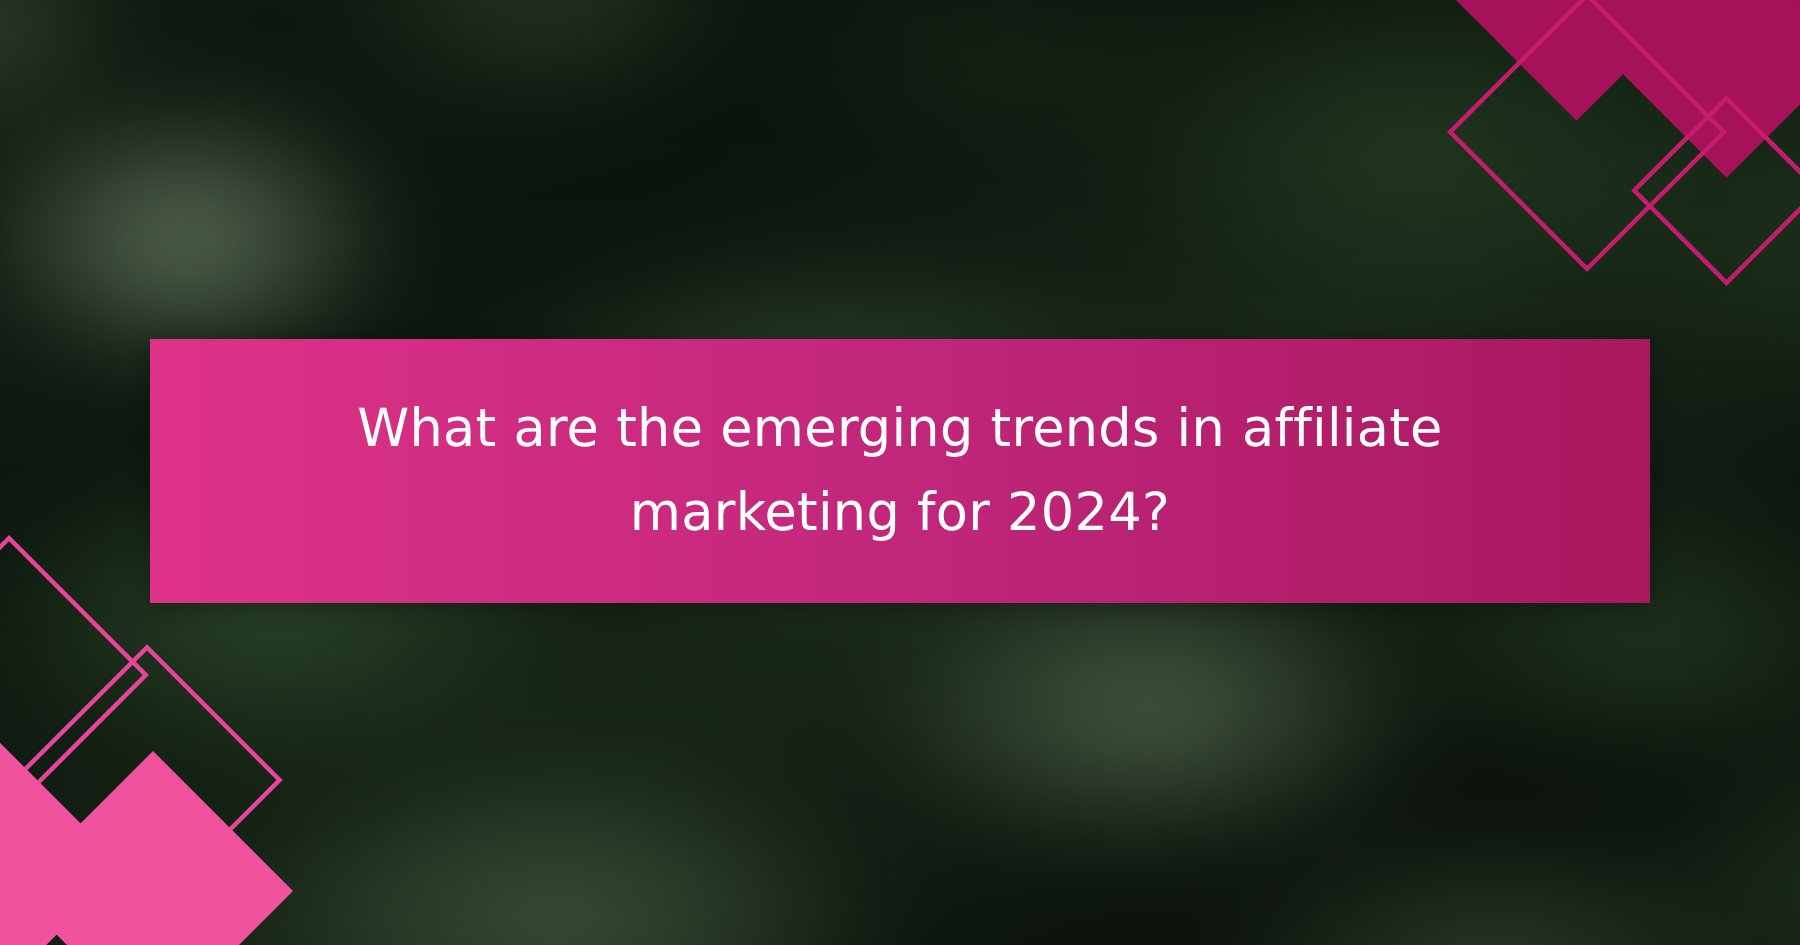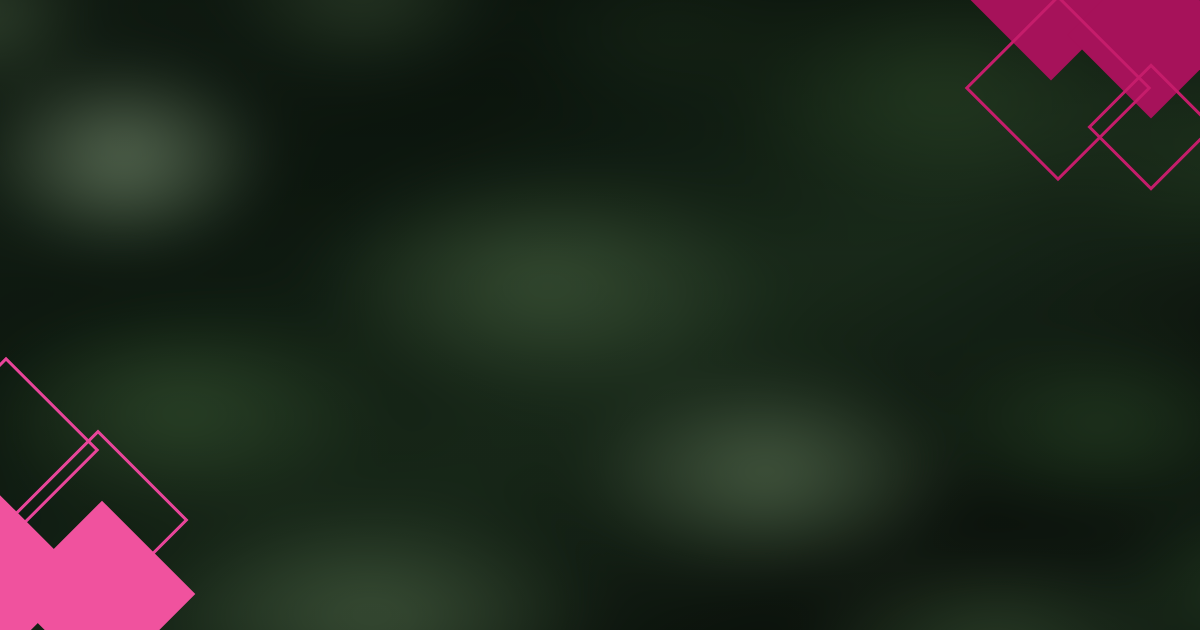--- a/index.html
+++ b/index.html
@@ -99,14 +99,17 @@
     <div class="dia out  d4" style="border: 3px solid rgb(197, 29, 107);"></div>
   </div>
 
   <div class="deco bl">
     <div class="dia out  d1" style="border: 3px solid rgb(232, 69, 154);"></div>
     <div class="dia out  d2" style="border: 3px solid rgb(232, 69, 154);"></div>
     <div class="dia fill d3" style="background: rgb(240, 82, 158);"></div>
     <div class="dia fill d4" style="background: rgb(240, 82, 158);"></div>
   </div>
 
+  <div class="banner" style="background: linear-gradient(90deg, rgb(222, 50, 136) 0%, rgb(192, 38, 122) 52%, rgb(169, 24, 95) 100%);">
+    <div class="headline" style="color: rgb(255, 255, 255);">What are the emerging trends in affiliate marketing for 2024?</div>
+  </div>
 
 </div>
 
 </body></html>

